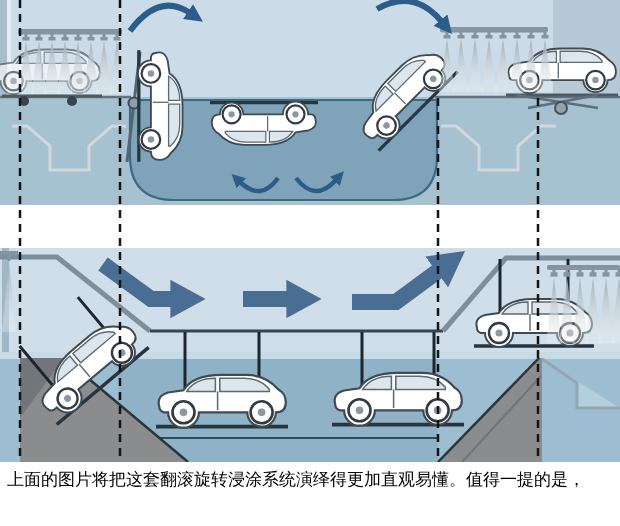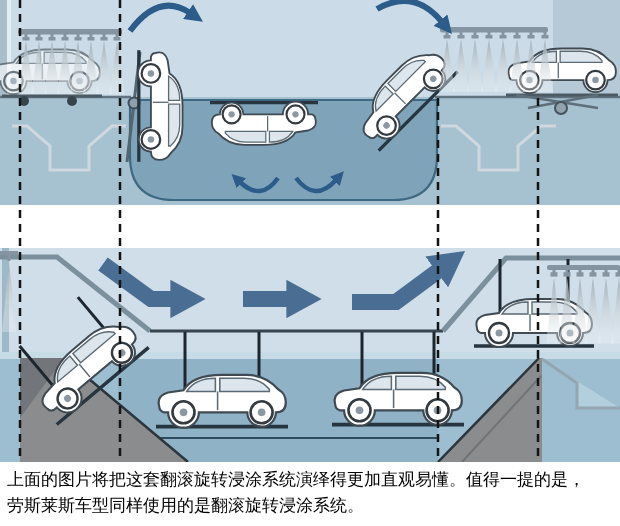--- a/index.html
+++ b/index.html
@@ -255,16 +255,15 @@
     <g stroke="#141414" stroke-width="2.5" stroke-dasharray="8 6">
       <line x1="20" y1="0" x2="20" y2="460"></line>
       <line x1="120" y1="0" x2="120" y2="460"></line>
       <line x1="438" y1="98" x2="438" y2="460"></line>
       <line x1="538" y1="98" x2="538" y2="460"></line>
     </g>
   </svg>
 
   <div class="caption">
     <div>上面的图片将把这套翻滚旋转浸涂系统演绎得更加直观易懂。值得一提的是，</div>
-    <div>劳斯莱斯车型同样使用的是翻滚旋转浸涂系统。</div>
   </div>
 
 </div>
 
 </body></html>

